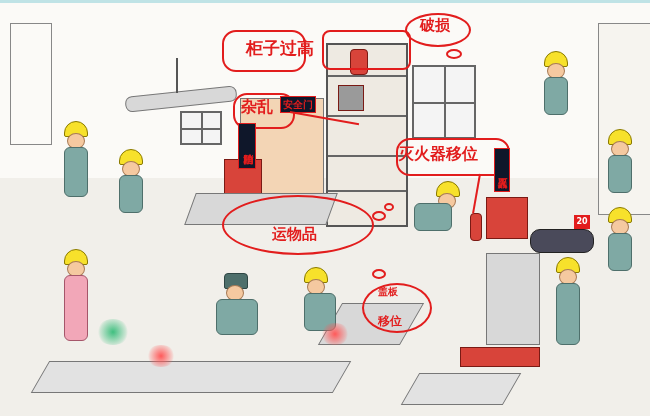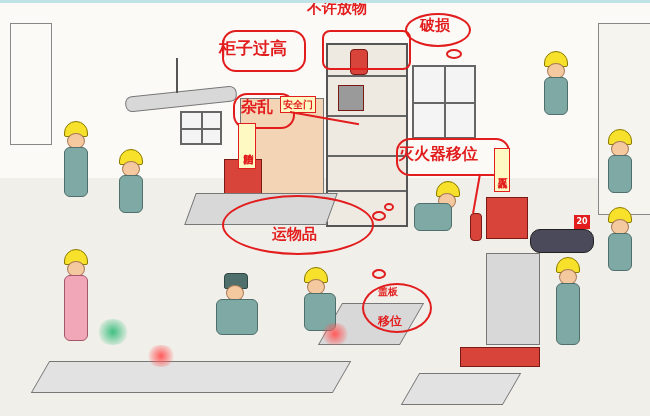--- a/index.html
+++ b/index.html
@@ -16,21 +16,21 @@
   .window::after{content:"";position:absolute;top:50%;left:0;height:2px;width:100%;background:#666;}
   .slab{position:absolute;background:#d8d8d8;border:1px solid #777;}
   .worker{position:absolute;}
   .helmet{position:absolute;width:22px;height:14px;border-radius:12px 12px 2px 2px;background:#f7e12b;border:1px solid #8a7a00;}
   .body{position:absolute;width:22px;height:36px;background:#7fa9a4;border:1px solid #4e6f6b;border-radius:6px;}
   .face{position:absolute;width:16px;height:14px;background:#f5c9a0;border-radius:50%;border:1px solid #a77a55;}
   .redbox{position:absolute;background:#d8443a;border:1px solid #7a1a14;}
   .label{position:absolute;color:#e21d1d;font-weight:bold;white-space:nowrap;}
   .bubble{position:absolute;border:2px solid #e21d1d;border-radius:14px;}
   .cloud{position:absolute;border:2px solid #e21d1d;border-radius:50%;}
-  .sign{position:absolute;border:1px solid #e21d1d;background:#fef9c3;color:#e21d1d;font-weight:bold;text-align:center;}
+  .sign{position:absolute;border:1px solid #e21d1d;background:#0f172a;color:#e21d1d;font-weight:bold;text-align:center;}
   .spark{position:absolute;width:30px;height:22px;border-radius:50%;background:radial-gradient(circle,#ff5a5a 0%,rgba(255,90,90,0.2) 60%,transparent 70%);}
   .sparkg{position:absolute;width:34px;height:26px;border-radius:50%;background:radial-gradient(circle,#3fbf7f 0%,rgba(63,191,127,0.2) 60%,transparent 70%);}
   .line{position:absolute;height:2px;background:#e21d1d;transform-origin:left center;}
 </style>
 </head>
 <body>
 
 <div class="topbar"></div>
 
 <div class="scene">
@@ -116,24 +116,23 @@
   <div class="worker" style="left:300px;top:264px;">
     <div class="helmet" style="left:4px;top:0;"></div>
       <div class="face" style="left:7px;top:12px;"></div>
       <div class="body" style="left:4px;top:26px;width:30px;"></div>
   </div>
 
   <div class="sparkg" style="left:96px;top:316px;"></div>
   <div class="spark" style="left:146px;top:342px;"></div>
   <div class="spark" style="left:320px;top:320px;"></div>
 
-  <div class="label" style="left:307px;top:-4px;font-size:15px;">不许放物</div>
 
   <div class="bubble" style="left:222px;top:27px;width:80px;height:38px;"></div>
-  <div class="label" style="left:219px;top:34px;font-size:17px;">柜子过高</div>
+  <div class="label" style="left:246px;top:34px;font-size:17px;">柜子过高</div>
   <div class="bubble" style="left:322px;top:27px;width:85px;height:36px;border-radius:8px;"></div>
 
   <div class="cloud" style="left:405px;top:10px;width:62px;height:30px;"></div>
   <div class="label" style="left:420px;top:13px;font-size:15px;">破损</div>
   <div class="cloud" style="left:446px;top:46px;width:12px;height:6px;"></div>
 
   <div class="bubble" style="left:233px;top:90px;width:58px;height:32px;"></div>
   <div class="label" style="left:241px;top:94px;font-size:16px;">杂乱</div>
 
   <div class="sign" style="left:280px;top:93px;width:34px;height:15px;font-size:10px;line-height:15px;">安全门</div>

